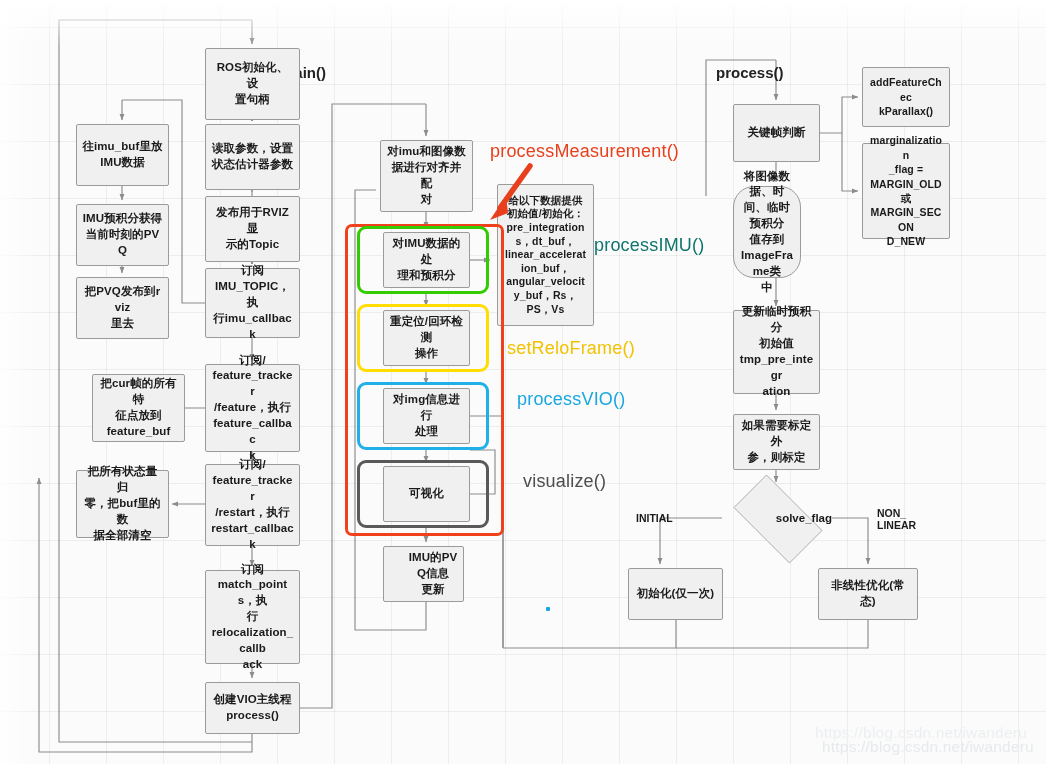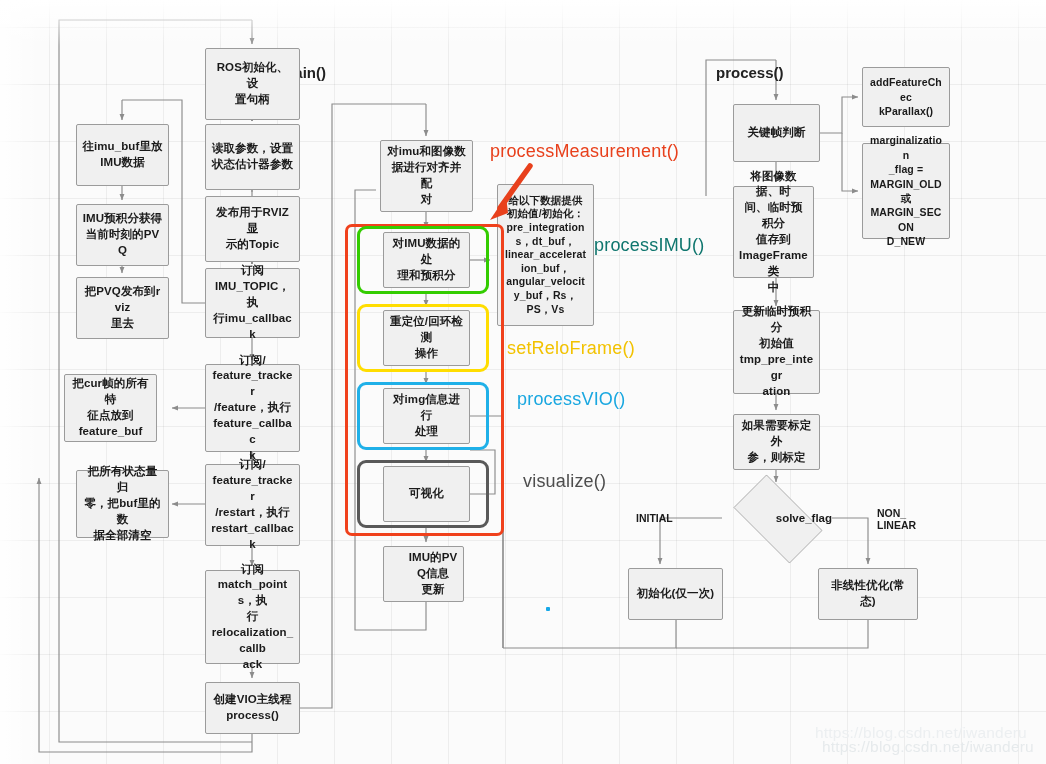--- a/index.html
+++ b/index.html
@@ -267,21 +267,21 @@
 IMU数据</span>
     </div>
   <div class="node" style="left:76px;top:204px;width:93px;height:62px;">
       <span class="txt">IMU预积分获得
 当前时刻的PVQ</span>
     </div>
   <div class="node" style="left:76px;top:277px;width:93px;height:62px;">
       <span class="txt">把PVQ发布到rviz
 里去</span>
     </div>
-  <div class="node" style="left:64px;top:374px;width:93px;height:68px;">
+  <div class="node" style="left:92px;top:374px;width:93px;height:68px;">
       <span class="txt">把cur帧的所有特
 征点放到
 feature_buf</span>
     </div>
   <div class="node" style="left:76px;top:470px;width:93px;height:68px;">
       <span class="txt">把所有状态量归
 零，把buf里的数
 据全部清空</span>
     </div>
 
@@ -318,21 +318,21 @@
 linear_accelerat
 ion_buf，
 angular_velocit
 y_buf，Rs，
 PS，Vs</span>
     </div>
 
   <div class="node" style="left:733px;top:104px;width:87px;height:58px;">
       <span class="txt">关键帧判断</span>
     </div>
-  <div class="node" style="left:733px;top:186px;width:81px;height:92px;">
+  <div class="node" style="left:733px;top:186px;width:68px;height:92px;border-radius:21px;">
       <span class="txt">将图像数据、时
 间、临时预积分
 值存到
 ImageFrame类
 中</span>
     </div>
   <div class="node" style="left:733px;top:310px;width:87px;height:84px;">
       <span class="txt">更新临时预积分
 初始值
 tmp_pre_integr

